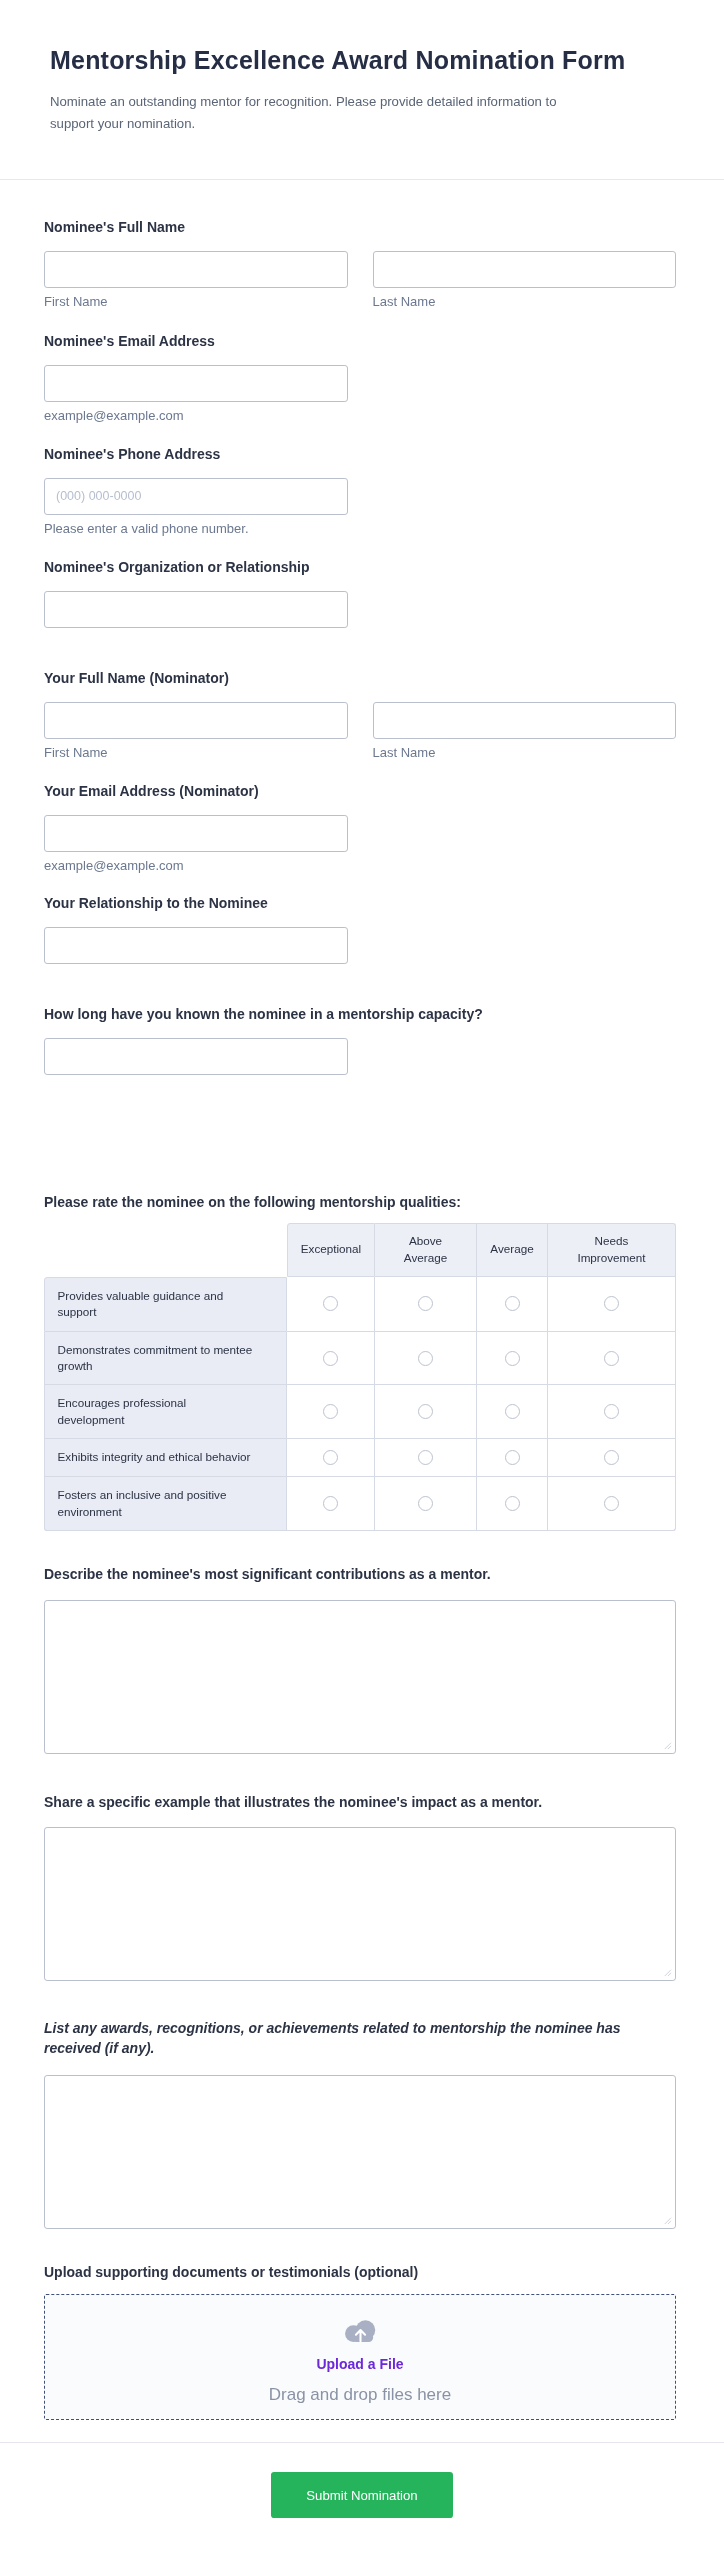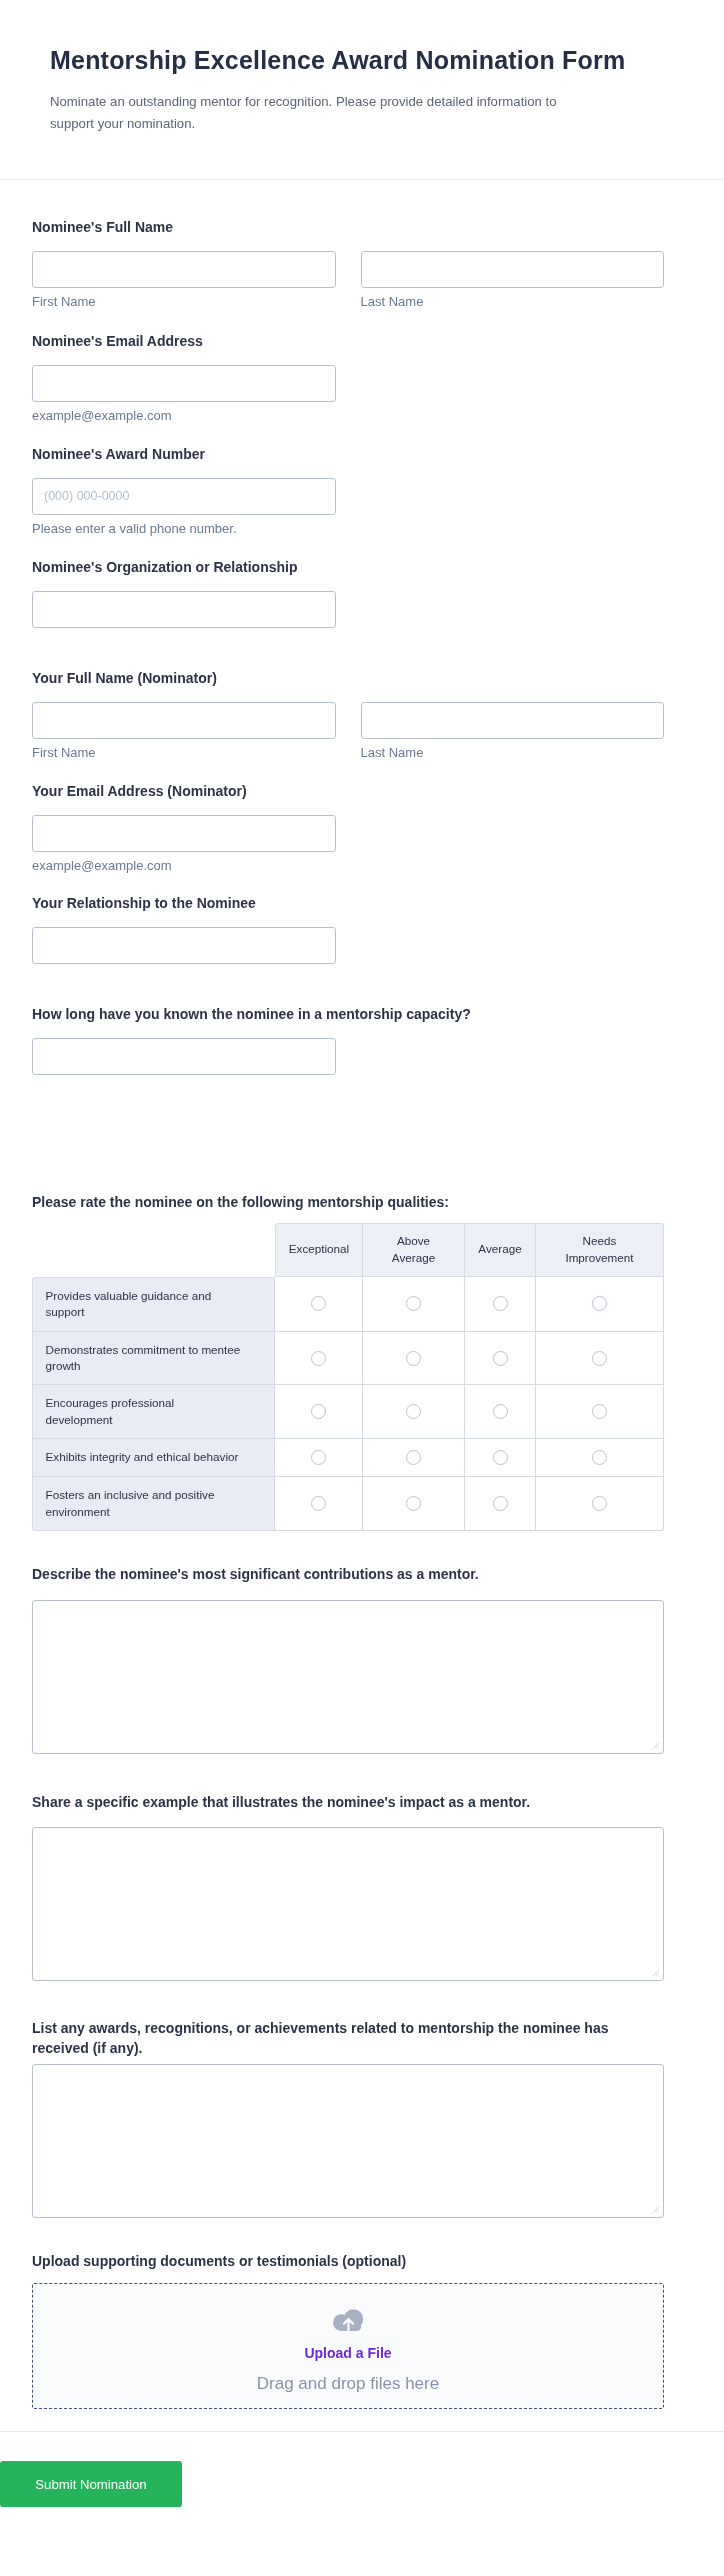--- a/index.html
+++ b/index.html
@@ -17,33 +17,33 @@
     font-size:25px; line-height:36px; font-weight:700;
     color:#262e45; max-width:576px; letter-spacing:0.2px;
   }
   .form-subtitle {
     margin-top:12.5px; font-size:13.2px; line-height:22.6px;
     color:#5a6577; max-width:530px;
   }
   .header-divider { margin-top:43px; border-bottom:0.8px solid #e6e8f0; width:100%; }
 
   
-  .form-body { padding:37px 43px 0 32px; }
+  .form-body { padding:37px 43px 0 44px; }
   .field { }
   .mb28{margin-bottom:22px}.mb27{margin-bottom:21px}.mb26{margin-bottom:20px}
   .mb52{margin-bottom:40px}.mb150{margin-bottom:117px}.mb42{margin-bottom:33px}
   .mb49{margin-bottom:38px}.mb48{margin-bottom:37px}
 
   .q-label {
     font-size:14px; line-height:20px; font-weight:600; color:#2c3345;
     margin-bottom:14px; max-width:632px;
   }
   .q-label.tight { margin-bottom:11px; }
   .q-label.ta { margin-bottom:15.6px; }
-  .q-label.awards { margin-bottom:6px; }
+  .q-label.awards { margin-bottom:17px;font-style:italic; }
   .q-label.up { margin-bottom:11.7px; }
 
   .cols { display:flex; gap:25px; width:632px; }
   .col { flex:1; }
 
   .text-input {
     width:304px; height:37px; border:0.8px solid #b9bfcc; border-radius:3.1px;
     font-family:inherit; font-size:12.5px; color:#737373; padding:0 11px;
     background:#fff; outline:none; display:block;
   }
@@ -100,21 +100,21 @@
   .upload-box {
     width:632px; height:126px; border:0.8px dashed #40507a; border-radius:2.3px;
     background:#fafbfd; display:flex; flex-direction:column; align-items:center;
     padding-top:19.5px; cursor:pointer;
   }
   .upload-title { font-size:14px; line-height:18.7px; font-weight:600; color:#6d28d9; margin-top:5.5px; }
   .upload-hint { font-size:17px; line-height:15.6px; color:#8a93a5; margin-top:13px; }
 
   
   .footer-divider { margin-top:22.6px; border-bottom:0.8px solid #e4e5f1; width:100%; }
-  .submit-row { display:flex; }
+  .submit-row { display:flex; justify-content:center; }
   .submit-btn {
     margin-top:29px; width:182px; height:46px; border:none; border-radius:3.1px;
     background:#25b35b; color:#fff; font-family:inherit; font-size:13.2px;
     font-weight:500; cursor:pointer;
   }
   .bottom-pad { height:40px; }
 </style>
 </head>
 <body>
 
@@ -142,21 +142,21 @@
       </div>
     </div>
 
     <div class="field mb27">
       <div class="q-label">Nominee's Email Address</div>
       <input type="text" class="text-input" style="">
       <div class="sublabel">example@example.com</div>
     </div>
 
     <div class="field mb27">
-      <div class="q-label">Nominee's Award Number</div>
+      <div class="q-label">Nominee's Phone Address</div>
       <input type="text" class="text-input" placeholder="(000) 000-0000" style="">
       <div class="sublabel">Please enter a valid phone number.</div>
     </div>
 
     <div class="field mb52">
       <div class="q-label">Nominee's Organization or Relationship</div>
       <input type="text" class="text-input" style="">
     </div>
 
     <div class="field mb27">

